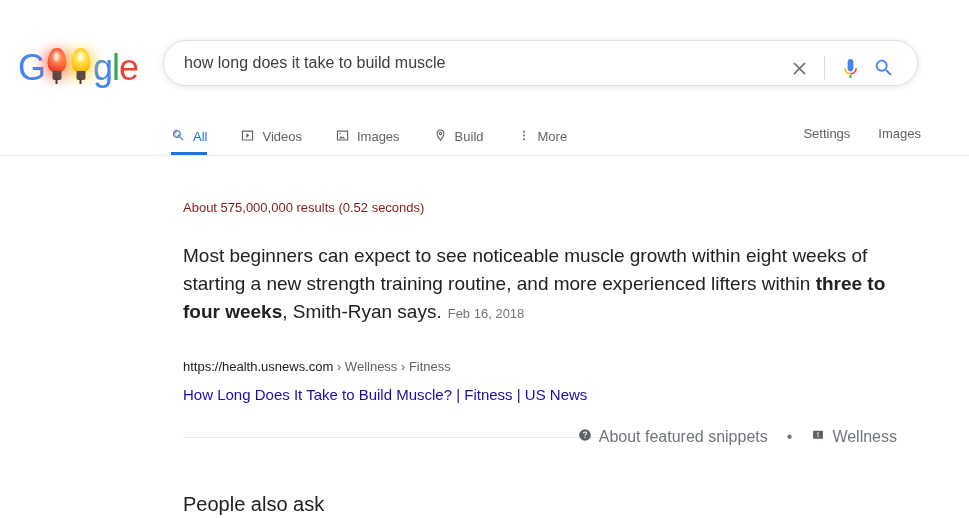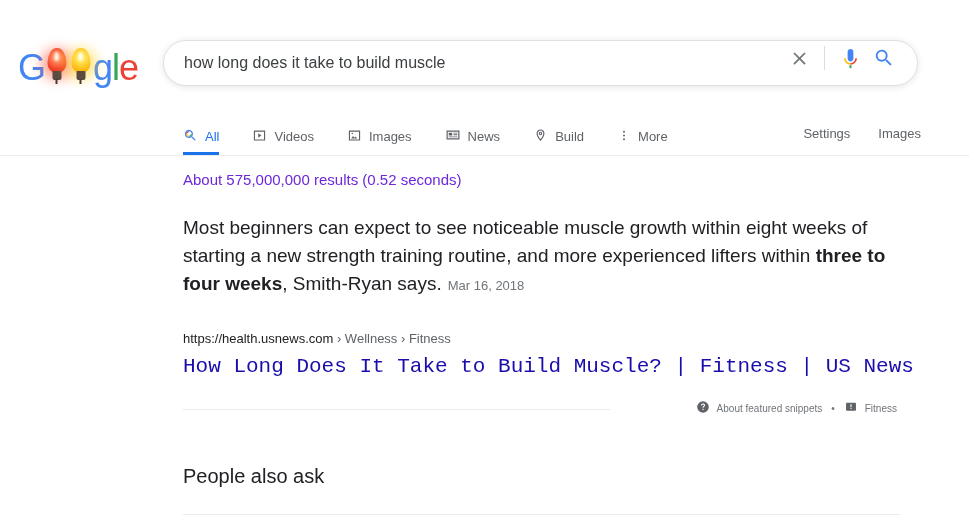--- a/index.html
+++ b/index.html
@@ -128,21 +128,21 @@
     position: absolute;
     left: 163px;
     top: 40px;
     width: 755px;
     height: 46px;
     background: #fff;
     border: 1px solid #dfe1e5;
     border-radius: 24px;
     box-shadow: 0 1px 6px rgba(32,33,36,.12);
     display: flex;
-    align-items: flex-start;
+    align-items: flex-end;
     box-sizing: border-box;
   }
   .search-input {
     flex: 1 1 auto;
     border: none;
     outline: none;
     background: transparent;
     font-family: "Liberation Sans", sans-serif;
     font-size: 16px;
     color: #3c4043;
@@ -176,21 +176,21 @@
   
   .tabbar {
     position: absolute;
     left: 0;
     top: 118px;
     width: 969px;
     height: 38px;
   }
   .tabs-left {
     position: absolute;
-    left: 183px;
+    left: 171px;
     top: 0;
     display: flex;
     align-items: center;
   }
   .tab {
     display: flex;
     align-items: center;
     gap: 7px;
     padding: 0 0 0 0;
     margin-right: 33px;
@@ -225,23 +225,24 @@
   }
 
   
   .results {
     position: absolute;
     left: 183px;
     top: 172px;
     width: 760px;
   }
   .result-stats {
-    font-size: 15px;
-    color: #6d28d9;
+    font-size: 13px;
+    color: #7f1d1d;
     line-height: 16px;
+    margin-top: 28px;
   }
   .snippet {
     margin-top: 26px;
     font-size: 19px;
     line-height: 28px;
     color: #202124;
     max-width: 722px;
     font-family: "Liberation Sans", sans-serif;
   }
   .snippet b { font-weight: 700; }
@@ -255,25 +256,24 @@
     margin-top: 30px;
   }
   .result-url {
     font-size: 13px;
     color: #202124;
     line-height: 18px;
   }
   .result-url .crumb { color: #5f6368; }
   .result-title {
     margin-top: 5px;
-    font-size: 21px;
+    font-size: 15px;
     line-height: 28px;
     color: #1a0dab;
     cursor: pointer;
-    font-family: Liberation Mono, monospace;
   }
 
   .snippet-footer {
     position: relative;
     margin-top: 19px;
     height: 20px;
     display: flex;
     align-items: center;
   }
   .footer-rule {
@@ -283,22 +283,22 @@
     width: 427px;
     height: 1px;
     background: #ebebeb;
   }
   .footer-actions {
     position: absolute;
     right: 46px;
     top: 0;
     display: flex;
     align-items: center;
-    gap: 7px;
-    font-size: 10px;
+    gap: 17px;
+    font-size: 16px;
     color: #70757a;
   }
   .footer-actions .fa-item {
     display: flex;
     align-items: center;
     gap: 7px;
     cursor: pointer;
   }
   .fa-sep { color: #70757a; padding: 0 2px; }
 
@@ -400,29 +400,20 @@
           <span>
             <svg width="15" height="15" viewBox="0 0 24 24" aria-hidden="true">
               <path fill="none" stroke="#5f6368" stroke-width="1.8" d="M3.9 4.9h16.2v14.2H3.9z"></path>
               <path fill="#5f6368" d="M6.6 16.6l3-4 2.2 2.9 1.7-2.1 2.9 3.2z"></path>
               <circle fill="#5f6368" cx="8.4" cy="8.6" r="1.2"></circle>
             </svg>
           </span>
           <span class="tab-label">Images</span>
         </div>
 
-        <div class="tab">
-          <span>
-            <svg width="16" height="16" viewBox="0 0 24 24" aria-hidden="true">
-              <path fill="none" stroke="#5f6368" stroke-width="1.8" d="M3.2 6.2h17.6v11.6H3.2z"></path>
-              <path fill="#5f6368" d="M5.6 8.6h5.2v4.2H5.6zM12.6 8.6h6v1.3h-6zM12.6 11h6v1.3h-6zM5.6 14.1h13v1.3h-13z"></path>
-            </svg>
-          </span>
-          <span class="tab-label">News</span>
-        </div>
 
         <div class="tab">
           <span>
             <svg width="15" height="15" viewBox="0 0 24 24" aria-hidden="true">
               <path fill="none" stroke="#5f6368" stroke-width="1.8" d="M12 3.2c-3 0-5.4 2.4-5.4 5.4 0 4 5.4 11 5.4 11s5.4-7 5.4-11c0-3-2.4-5.4-5.4-5.4z"></path>
               <circle fill="none" stroke="#5f6368" stroke-width="1.7" cx="12" cy="8.7" r="1.9"></circle>
             </svg>
           </span>
           <span class="tab-label">Build</span>
         </div>
@@ -446,21 +437,21 @@
     </div>
 
     <div class="header-border"></div>
   </div>
 
   <div class="results">
 
     <div class="result-stats">About 575,000,000 results (0.52 seconds)</div>
 
     <div class="snippet">
-      <span>Most beginners can expect to see noticeable muscle growth within eight weeks of starting a new strength training routine, and more experienced lifters within </span><b>three to four weeks</b><span>, Smith-Ryan says.</span><span class="snippet-date">Mar 16, 2018</span>
+      <span>Most beginners can expect to see noticeable muscle growth within eight weeks of starting a new strength training routine, and more experienced lifters within </span><b>three to four weeks</b><span>, Smith-Ryan says.</span><span class="snippet-date">Feb 16, 2018</span>
     </div>
 
     <div class="result-link-block">
       <div class="result-url">
         <span>https://health.usnews.com</span><span class="crumb"> › Wellness › Fitness</span>
       </div>
       <div class="result-title">How Long Does It Take to Build Muscle? | Fitness | US News</div>
     </div>
 
     <div class="snippet-footer">
@@ -477,21 +468,21 @@
         </span>
         <span class="fa-sep">•</span>
         <span class="fa-item">
           <span>
             <svg width="14" height="14" viewBox="0 0 24 24" aria-hidden="true">
               <rect x="3.5" y="4.5" width="17" height="14" rx="1.4" fill="#5f6368"></rect>
               <rect x="11.1" y="7.2" width="1.8" height="5.2" fill="#fff"></rect>
               <rect x="11.1" y="13.6" width="1.8" height="1.8" fill="#fff"></rect>
             </svg>
           </span>
-          <span>Fitness</span>
+          <span>Wellness</span>
         </span>
       </div>
     </div>
 
     <div class="paa">
       <div class="paa-title">People also ask</div>
       <div class="paa-rule"></div>
     </div>
   </div>
 </div>

